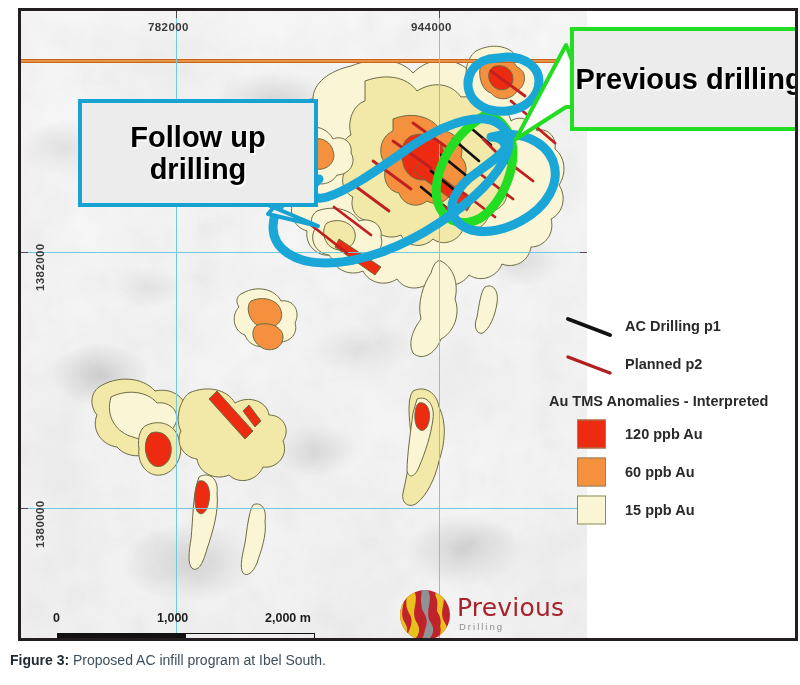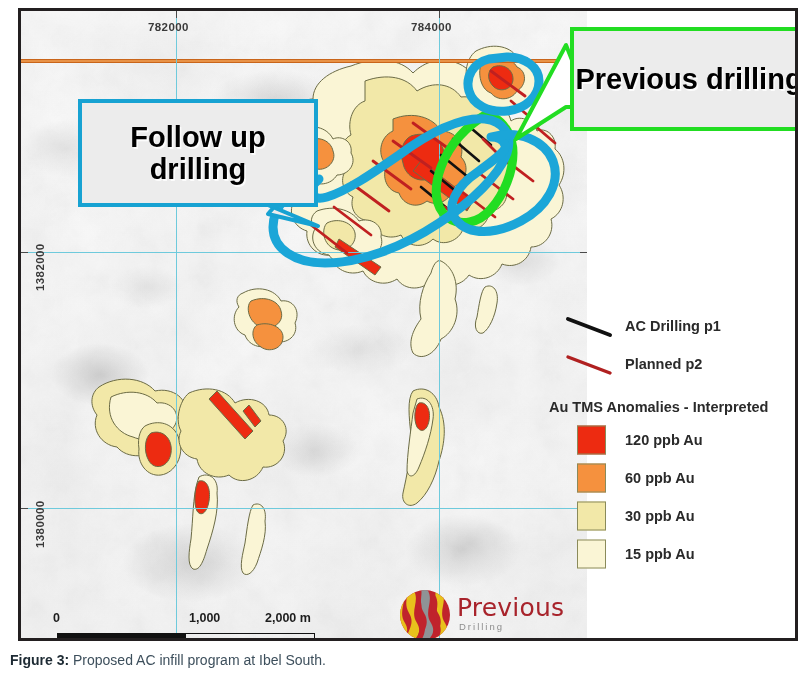--- a/index.html
+++ b/index.html
@@ -76,21 +76,21 @@
   
   #legend{position:absolute;left:528px;top:296px;width:250px;}
   .legend-line-row{position:relative;height:38px;}
   .legend-swatch-row{position:relative;height:38px;}
   .legend-text{
     position:absolute;left:76px;top:50%;transform:translateY(-50%);
     font-size:14.5px;font-weight:bold;color:#2a2a2a;white-space:nowrap;
   }
   .legend-title{
     font-size:14.5px;font-weight:bold;color:#2a2a2a;white-space:nowrap;
-    margin:16px 0 6px 0;
+    margin:10px 0 6px 0;
   }
   .swatch{
     position:absolute;left:28px;top:50%;transform:translateY(-50%);
     width:29px;height:29px;border:1px solid #8a8a5a;box-sizing:border-box;
   }
 
   
   #scalebar{position:absolute;left:36px;top:600px;width:258px;}
   #scalebar-track{position:relative;height:11px;border:1px solid #111111;box-sizing:border-box;}
   #scalebar-fill{position:absolute;left:0;top:0;width:50%;height:100%;background:#111111;}
@@ -255,21 +255,21 @@
   <div class="gridline-h" style="left:0;top:241px;width:566px;"></div>
   <div class="gridline-h" style="left:0;top:497px;width:566px;"></div>
 
   <div class="tick-v" style="left:155px;top:0;"></div>
   <div class="tick-v" style="left:418px;top:0;"></div>
   <div class="tick-h" style="left:0;top:241px;"></div>
   <div class="tick-h" style="left:0;top:497px;"></div>
   <div class="tick-h" style="left:559px;top:241px;"></div>
 
   <div class="axis-label-x" style="left:127px;top:10px;">782000</div>
-  <div class="axis-label-x" style="left:390px;top:10px;">784000</div>
+  <div class="axis-label-x" style="left:390px;top:10px;">944000</div>
   <div class="axis-label-y" style="left:13px;top:280px;">1382000</div>
   <div class="axis-label-y" style="left:13px;top:537px;">1380000</div>
 
   <svg style="position:absolute;left:0;top:0;width:774px;height:627px;" viewBox="0 0 774 627">
 
     <g stroke="#111111" stroke-width="2.6" stroke-linecap="round">
       <line x1="444" y1="112" x2="470" y2="134"></line>
       <line x1="432" y1="128" x2="458" y2="150"></line>
       <line x1="420" y1="144" x2="447" y2="166"></line>
       <line x1="410" y1="160" x2="437" y2="182"></line>
@@ -345,35 +345,31 @@
     <div class="legend-swatch-row">
       <span class="swatch" style="background:#ed2b11;"></span>
       <span class="legend-text">120 ppb Au</span>
     </div>
 
     <div class="legend-swatch-row">
       <span class="swatch" style="background:#f5913e;"></span>
       <span class="legend-text">60 ppb Au</span>
     </div>
 
-    <div class="legend-swatch-row">
-      <span class="swatch" style="background:#f2e8a8;"></span>
-      <span class="legend-text">30 ppb Au</span>
-    </div>
 
     <div class="legend-swatch-row">
       <span class="swatch" style="background:#faf5d5;"></span>
       <span class="legend-text">15 ppb Au</span>
     </div>
   </div>
 
   <div id="scalebar">
     <div style="position:relative;height:22px;">
       <span class="scale-tick-label" style="left:-4px;top:0;">0</span>
-      <span class="scale-tick-label" style="left:100px;top:0;margin-left:32px;">1,000</span>
+      <span class="scale-tick-label" style="left:100px;top:0;">1,000</span>
       <span class="scale-tick-label" style="left:208px;top:0;">2,000 m</span>
     </div>
     <div id="scalebar-track">
       <div id="scalebar-fill"></div>
     </div>
   </div>
 
   <div id="logo">
     <svg style="position:absolute;left:0;top:0;width:52px;height:52px;" viewBox="0 0 52 52">
       <defs>

